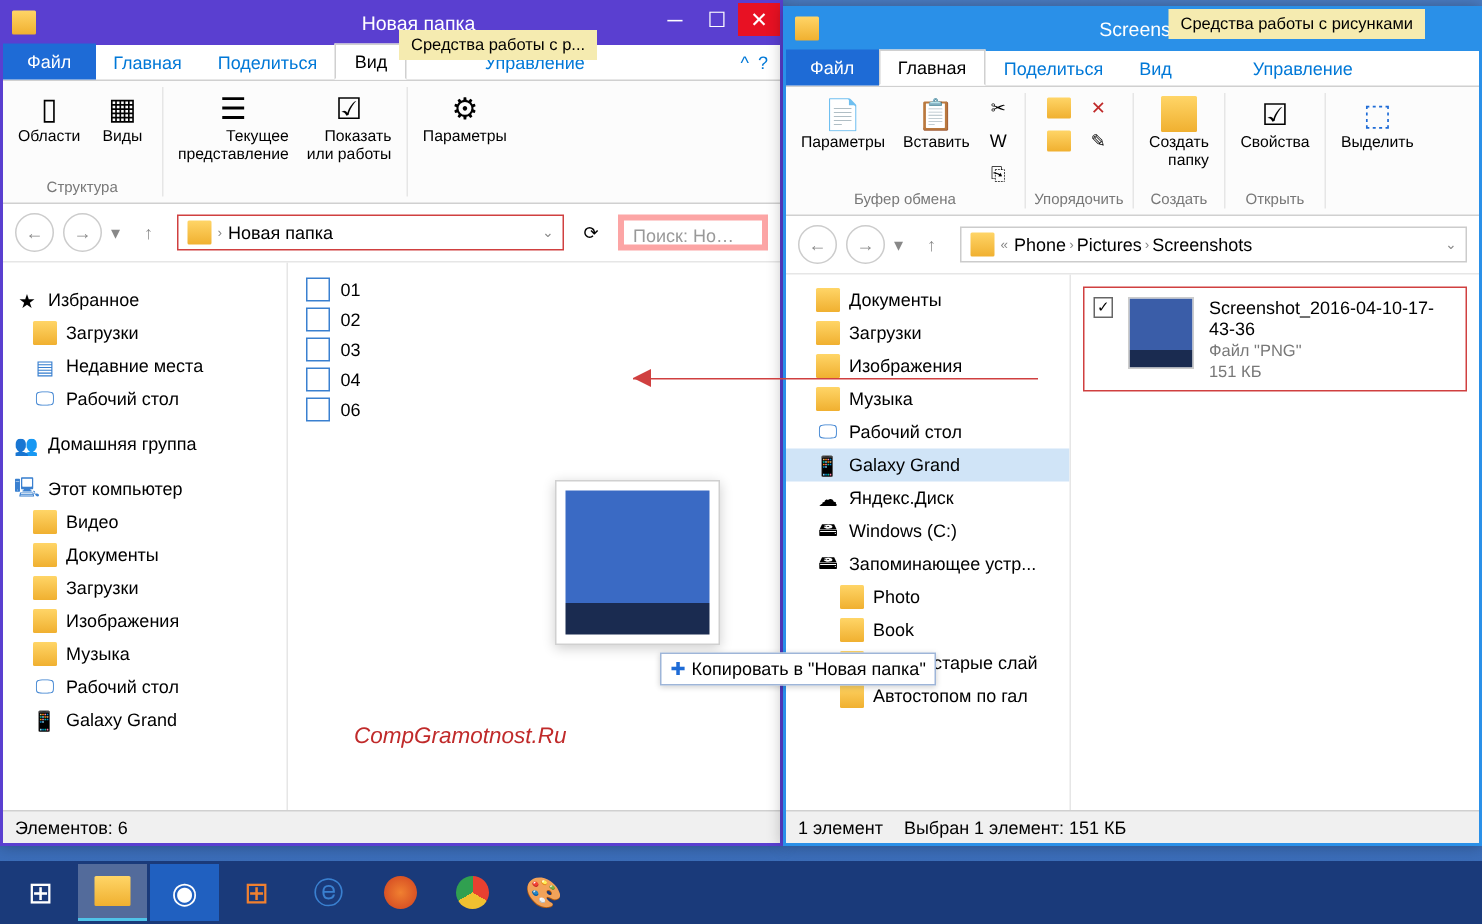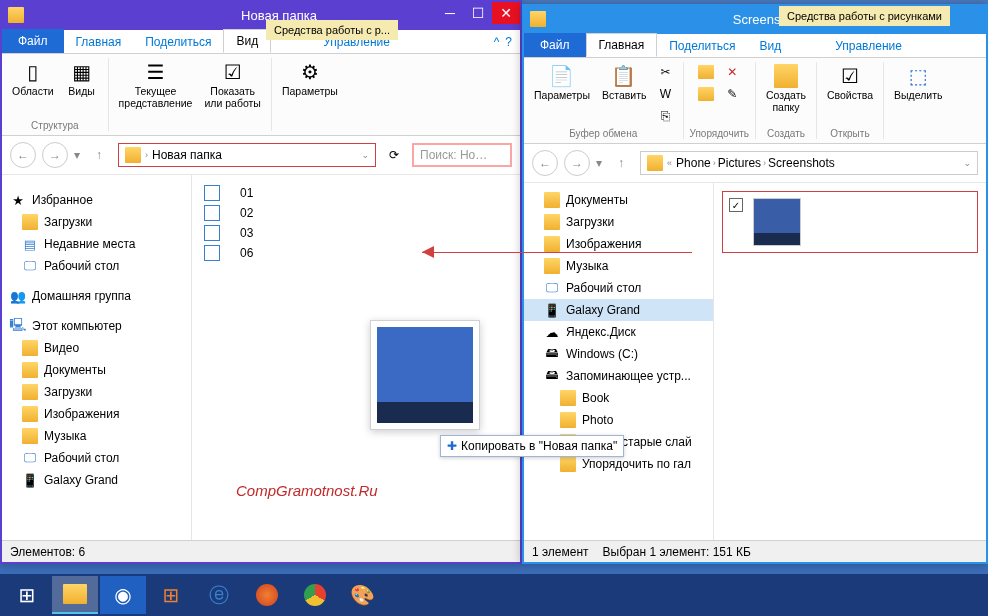--- a/index.html
+++ b/index.html
@@ -24,39 +24,39 @@
 .tab.active { color: #000; border: 1px solid #d0d0d0; border-bottom-color: #fff; background: #fff; }
 .tab.file { background: #1e6bd6; color: #fff; padding: 5px 16px; text-align: right; }
 .tab-help { margin-left: auto; padding: 4px 8px; color: #0078d7; display: flex; gap: 6px; }
 
 .ribbon { display: flex; background: #fcfcfc; border-bottom: 1px solid #d0d0d0; padding: 4px 0; min-height: 82px; }
 .ribbon-group { display: flex; flex-direction: column; align-items: center; padding: 0 6px; border-right: 1px solid #e6e6e6; position: relative; }
 .ribbon-group:last-child { border-right: none; }
 .ribbon-items { display: flex; gap: 4px; flex: 1; }
 .ribbon-btn { display: flex; flex-direction: column; align-items: center; justify-content: flex-start; padding: 2px 4px; cursor: pointer; min-width: 40px; }
 .ribbon-btn .icn { width: 24px; height: 24px; margin-bottom: 2px; display: flex; align-items: center; justify-content: center; font-size: 20px; }
-.ribbon-btn .lbl { font-size: 10.5px; text-align: center; line-height: 1.1; }
+.ribbon-btn .lbl { font-size: 10.5px; text-align: right; line-height: 1.1; }
 .ribbon-group-label { font-size: 10px; color: #787878; text-align: center; width: 100%; margin-top: 2px; }
 .ribbon-mini { display: flex; flex-direction: column; gap: 2px; }
 .ribbon-mini-btn { width: 22px; height: 20px; display: flex; align-items: center; justify-content: center; }
 
 .addr-bar { display: flex; align-items: center; padding: 6px 8px; gap: 6px; border-bottom: 1px solid #e6e6e6; }
 .nav-btn { width: 26px; height: 26px; border: 1px solid #ccc; border-radius: 50%; display: flex; align-items: center; justify-content: center; color: #888; }
 .addr-input { flex: 1; border: 1px solid #ccc; padding: 3px 6px; height: 24px; display: flex; align-items: center; gap: 4px; }
 .addr-input.highlight { border: 1px solid #d04040; }
 .refresh { width: 24px; height: 24px; display: flex; align-items: center; justify-content: center; }
-.search-box { width: 100px; border: 2px solid #fca5a5; padding: 3px 6px; height: 24px; color: #999; }
+.search-box { width: 100px; border: 4px solid #fca5a5; padding: 3px 6px; height: 24px; color: #999; }
 
 .body-area { display: flex; height: calc(100% - 164px); }
 .sidebar { width: 190px; border-right: 1px solid #e6e6e6; overflow-y: auto; padding: 6px 0; }
 .side-item { display: flex; align-items: center; padding: 3px 8px 3px 20px; gap: 6px; cursor: pointer; }
 .side-item.section { padding-left: 8px; margin-top: 8px; }
 .side-icn { width: 16px; height: 16px; display: flex; align-items: center; justify-content: center; font-size: 13px; }
 .content { flex: 1; padding: 8px; overflow: auto; }
-.file-item { display: flex; align-items: center; gap: 20px; padding: 2px 4px; cursor: pointer; }
+.file-item { display: flex; align-items: center; gap: 7px; padding: 2px 4px; cursor: pointer; }
 .file-icn { width: 16px; height: 16px; }
 
 .status-bar { position: absolute; bottom: 0; left: 0; right: 0; height: 22px; background: #f0f0f0; border-top: 1px solid #d0d0d0; display: flex; align-items: center; padding: 0 8px; font-size: 11px; gap: 14px; }
 
 
 .tile-item { display: flex; gap: 10px; padding: 6px; border: 1px solid #d04040; }
 .tile-check { width: 14px; height: 14px; border: 1px solid #666; display: flex; align-items: center; justify-content: center; font-size: 10px; background: #fff; }
 .tile-thumb { width: 48px; height: 48px; background: linear-gradient(to bottom, #3a5da8 75%, #1a2b50 25%); border: 1px solid #ccc; }
 .tile-meta { display: flex; flex-direction: column; gap: 2px; }
 .tile-name { font-size: 12px; }
@@ -222,20 +222,24 @@
           <span class="file-icn" style="background:#fff;border:1px solid #3a80d0;display:inline-block"></span>
           <span>01</span>
         </div>
         <div class="file-item">
           <span class="file-icn" style="background:#fff;border:1px solid #3a80d0;display:inline-block"></span>
           <span>02</span>
         </div>
         <div class="file-item">
           <span class="file-icn" style="background:#fff;border:1px solid #3a80d0;display:inline-block"></span>
           <span>03</span>
+        </div>
+        <div class="file-item">
+          <span class="file-icn" style="background:#fff;border:1px solid #3a80d0;display:inline-block"></span>
+          <span>04</span>
         </div>
         <div class="file-item">
           <span class="file-icn" style="background:#fff;border:1px solid #3a80d0;display:inline-block"></span>
           <span>06</span>
         </div>
       </div>
   </div>
 
   <div class="status-bar">
     <span>Элементов: 6</span>
@@ -375,39 +379,44 @@
       <div class="side-item">
           <span class="side-icn">🖴</span>
           <span>Windows (C:)</span>
         </div>
       <div class="side-item">
           <span class="side-icn">🖴</span>
           <span>Запоминающее устр...</span>
         </div>
       <div class="side-item" style="padding-left:36px">
           <span class="side-icn folder-icn"></span>
+          <span>Photo</span>
+        </div>
+      <div class="side-item" style="padding-left:36px">
+          <span class="side-icn folder-icn"></span>
           <span>Book</span>
         </div>
       <div class="side-item" style="padding-left:36px">
           <span class="side-icn folder-icn"></span>
-          <span>Photo</span>
+          <span>Slides (старые слай</span>
         </div>
       <div class="side-item" style="padding-left:36px">
           <span class="side-icn folder-icn"></span>
-          <span>Slides (старые слай</span>
-        </div>
-      <div class="side-item" style="padding-left:36px">
-          <span class="side-icn folder-icn"></span>
-          <span>Упорядочить по гал</span>
+          <span>Автостопом по гал</span>
         </div>
     </div>
     <div class="content">
       <div class="tile-item">
         <div class="tile-check">✓</div>
         <div class="tile-thumb"></div>
+        <div class="tile-meta">
+          <span class="tile-name">Screenshot_2016-04-10-17-43-36</span>
+          <span class="tile-type">Файл "PNG"</span>
+          <span class="tile-size">151 КБ</span>
+        </div>
       </div>
     </div>
   </div>
 
   <div class="status-bar">
     <span>1 элемент</span>
     <span>Выбран 1 элемент: 151 КБ</span>
   </div>
 </div>
 

